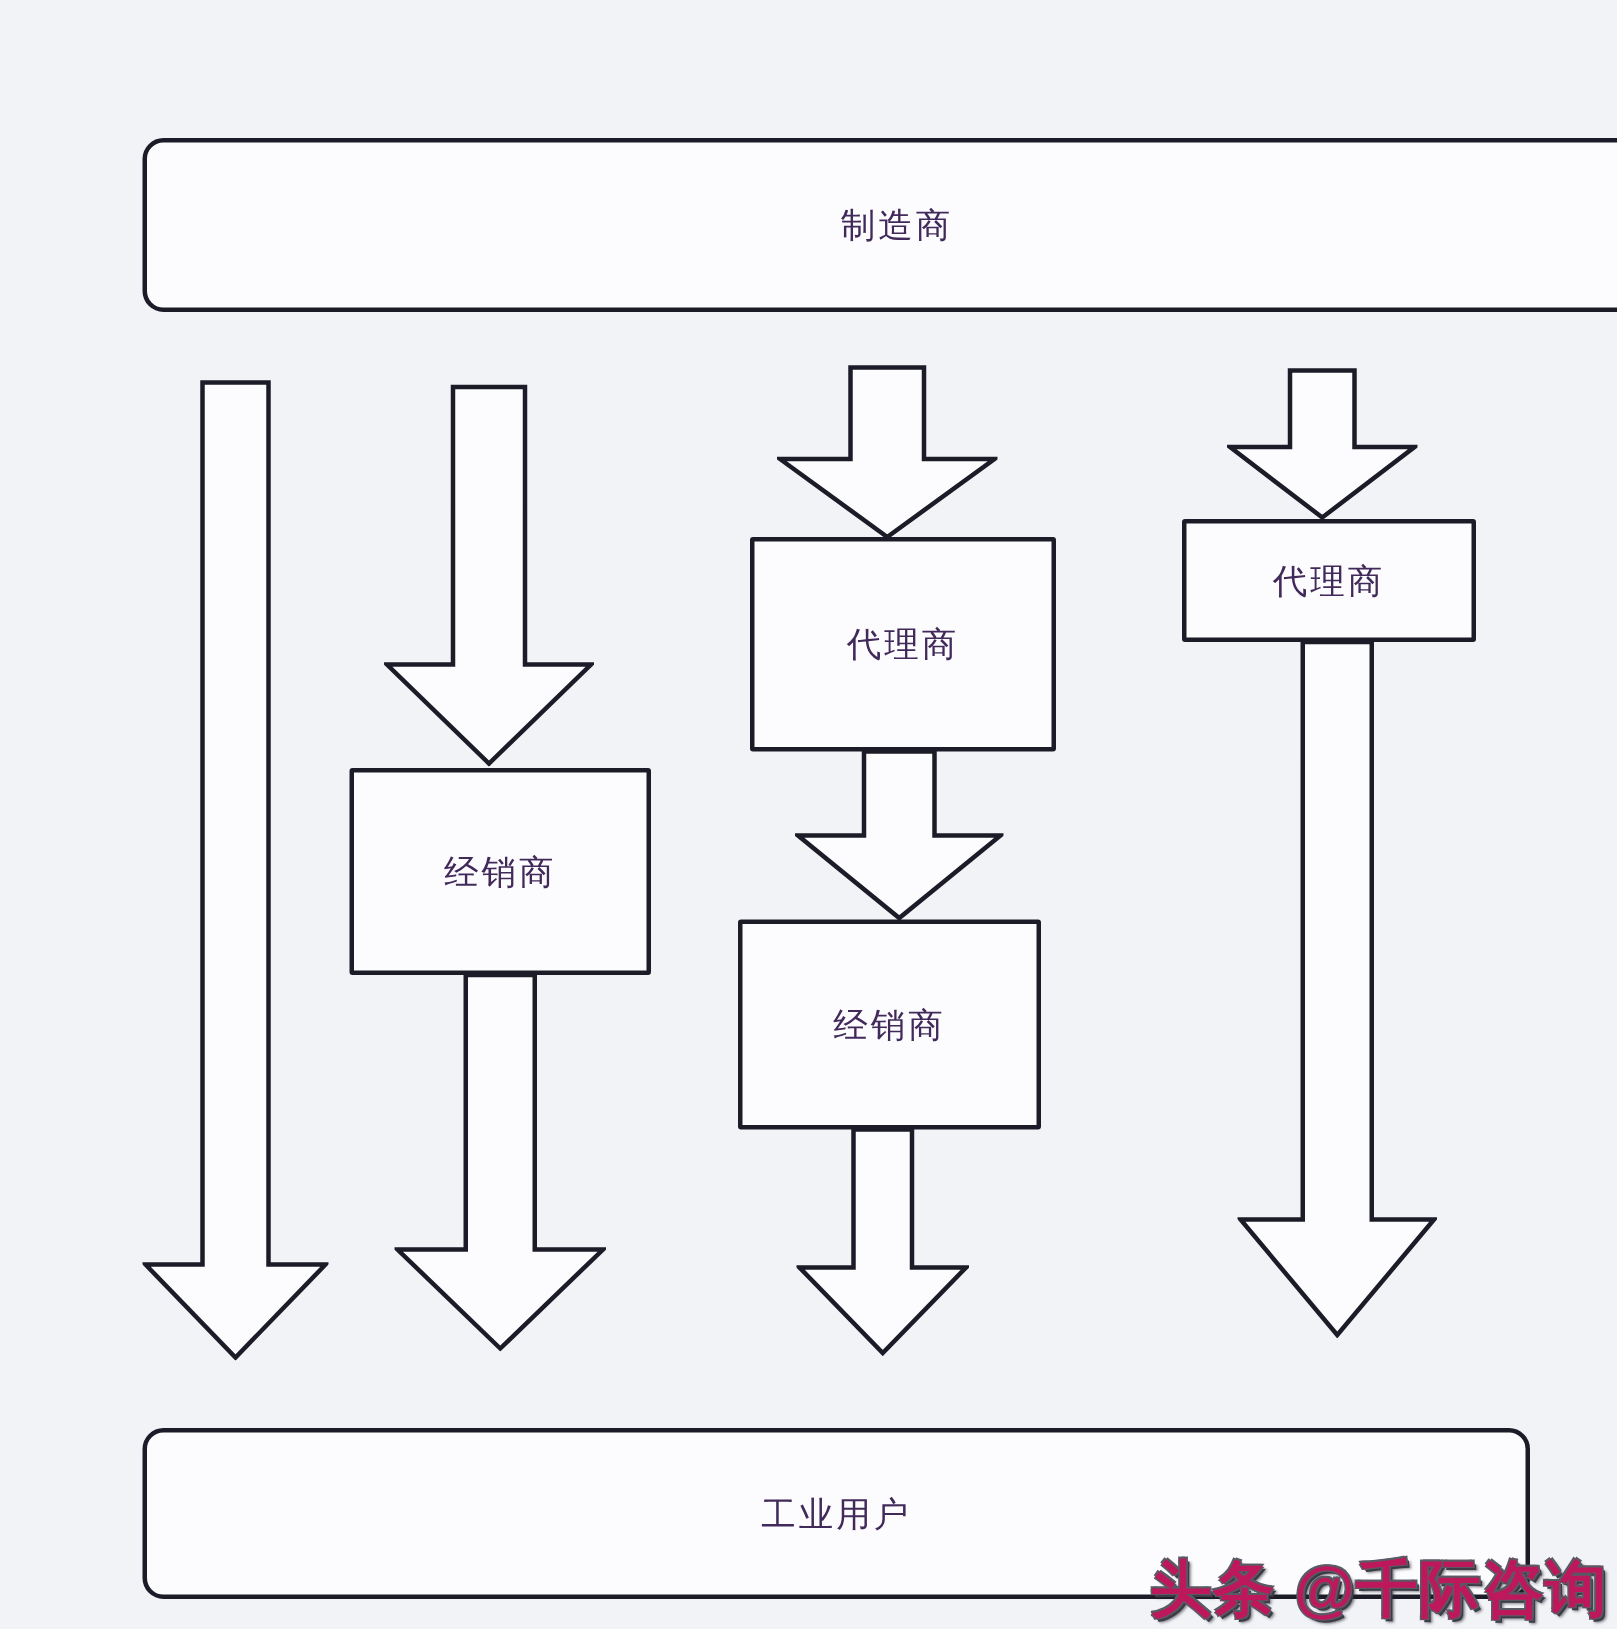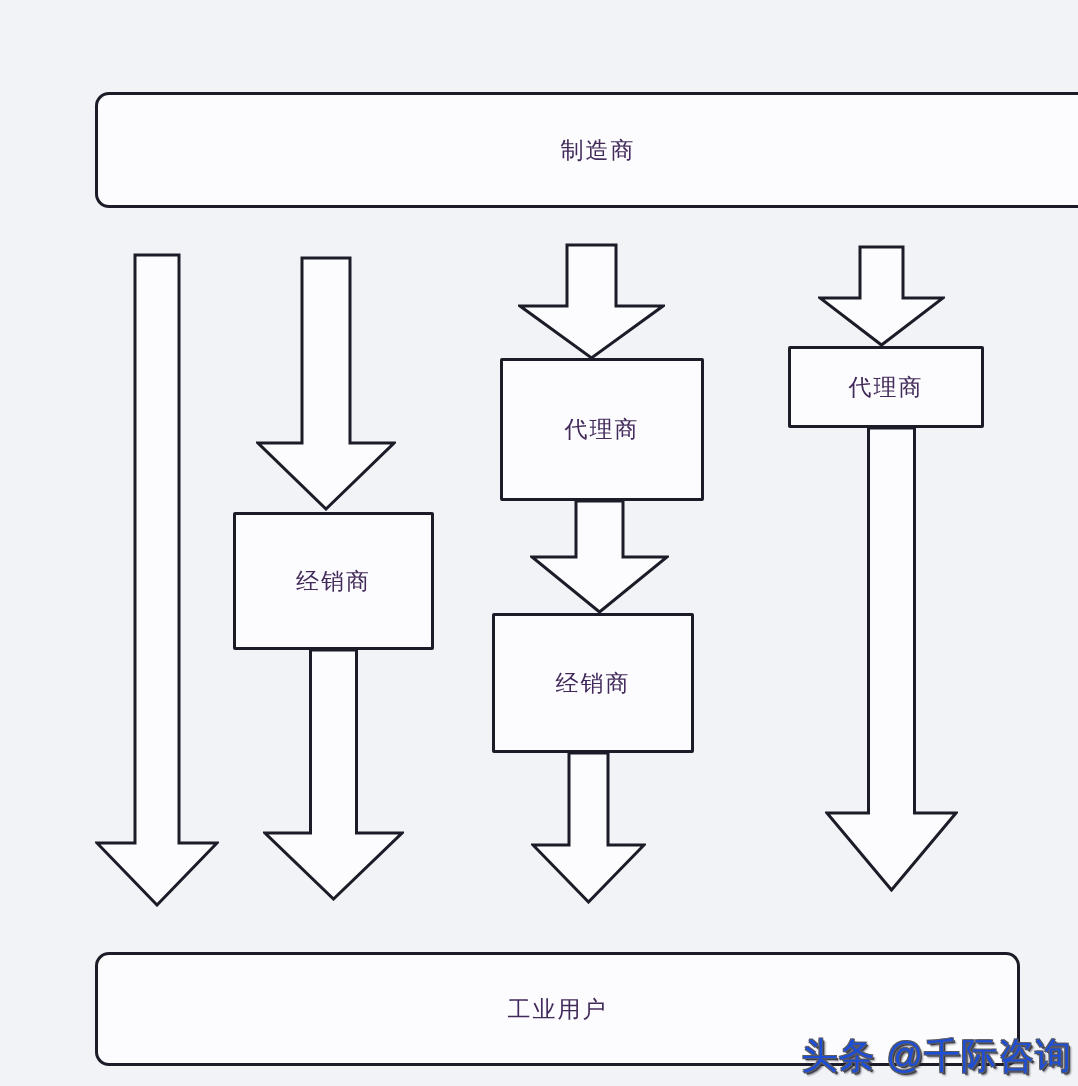--- a/index.html
+++ b/index.html
@@ -25,24 +25,24 @@
   .arrow{position:absolute;}
   .arrow polygon{
     fill:#fcfcfe;
     stroke:#1c1c28;
     stroke-width:3;
     stroke-linejoin:miter;
   }
   #watermark{
     position:absolute;
     top:1032px;right:6px;
-    font-size:36px;
-    font-weight:normal;
+    font-size:41px;
+    font-weight:bold;
     letter-spacing:1px;
-    color:#1d4ed8;
+    color:#be185d;
     text-shadow:
       -1px -1px 0 #5a5a64, 1px -1px 0 #5a5a64,
       -1px  1px 0 #5a5a64, 1px  1px 0 #5a5a64,
        2px  2px 0 #3c3c46, 3px 3px 2px rgba(40,40,50,.6);
     white-space:nowrap;
   }
 </style>
 </head>
 <body>
 

